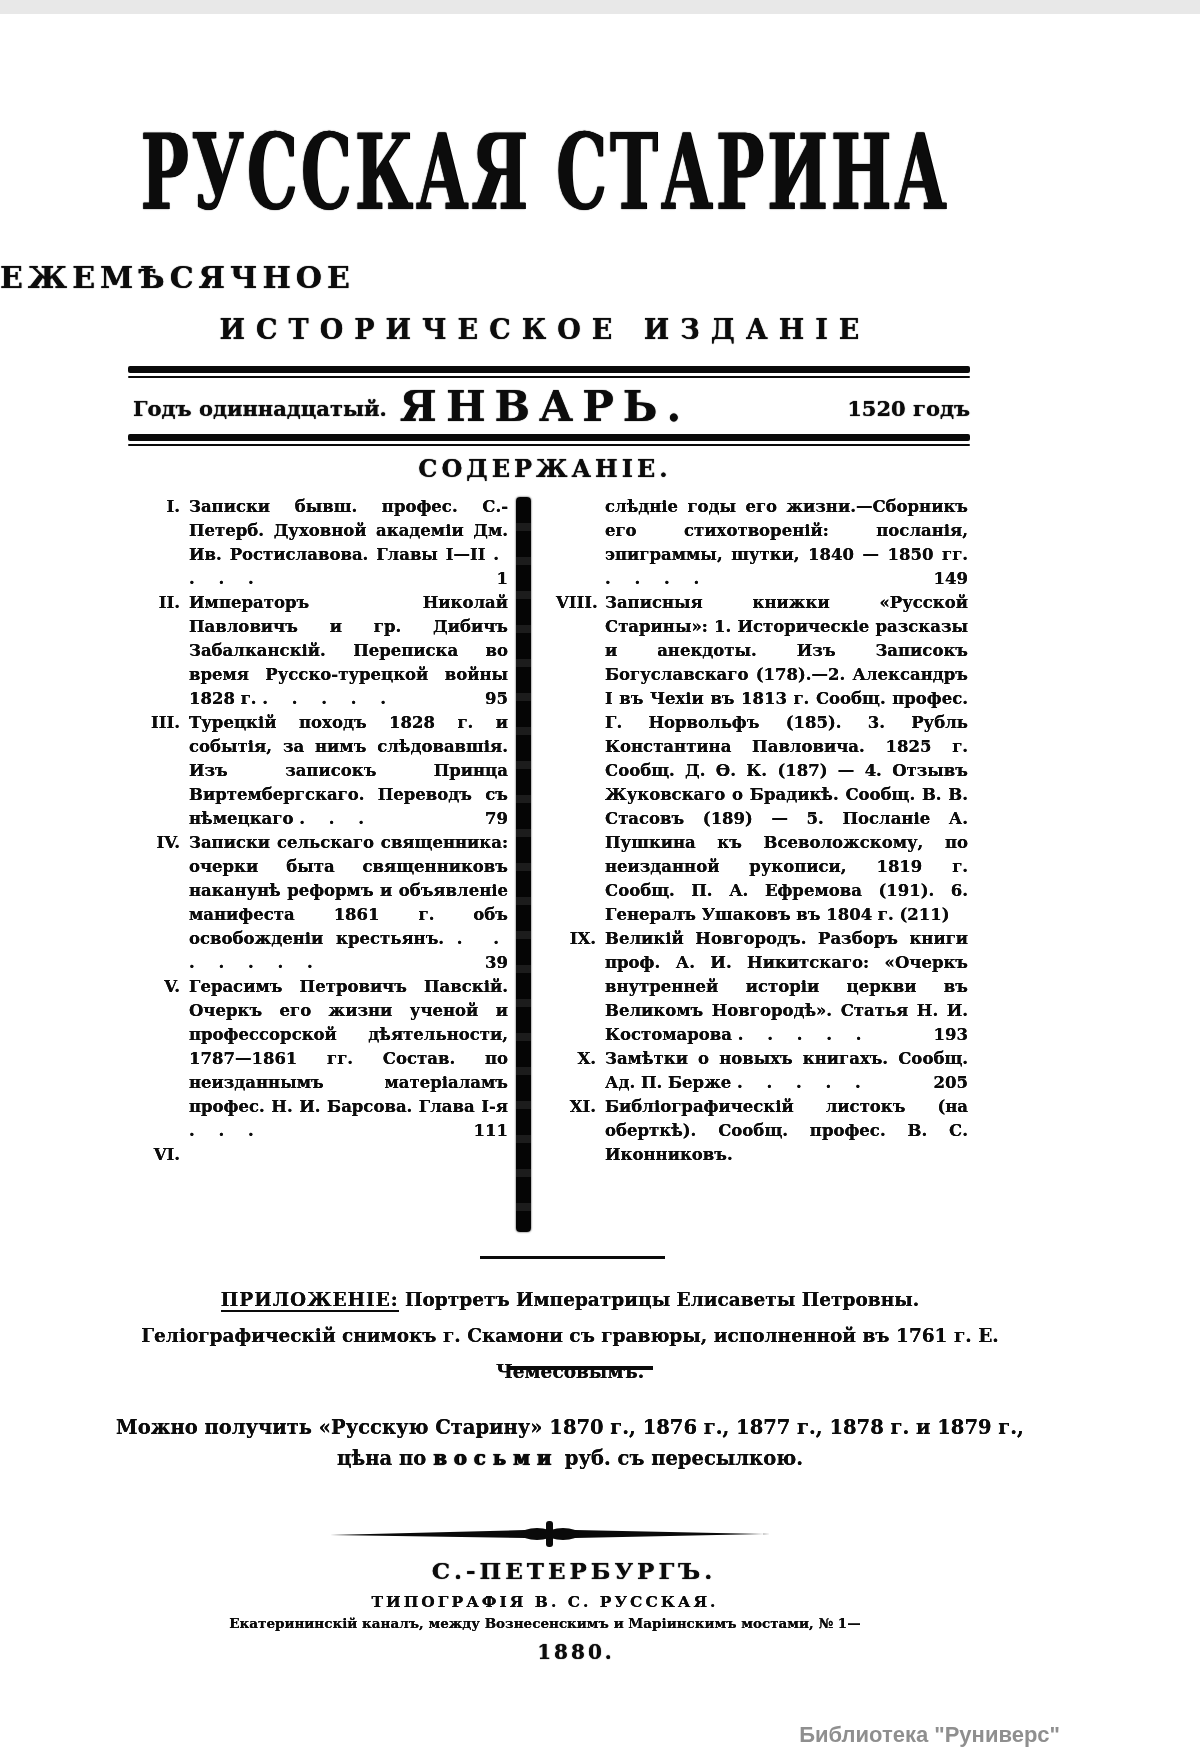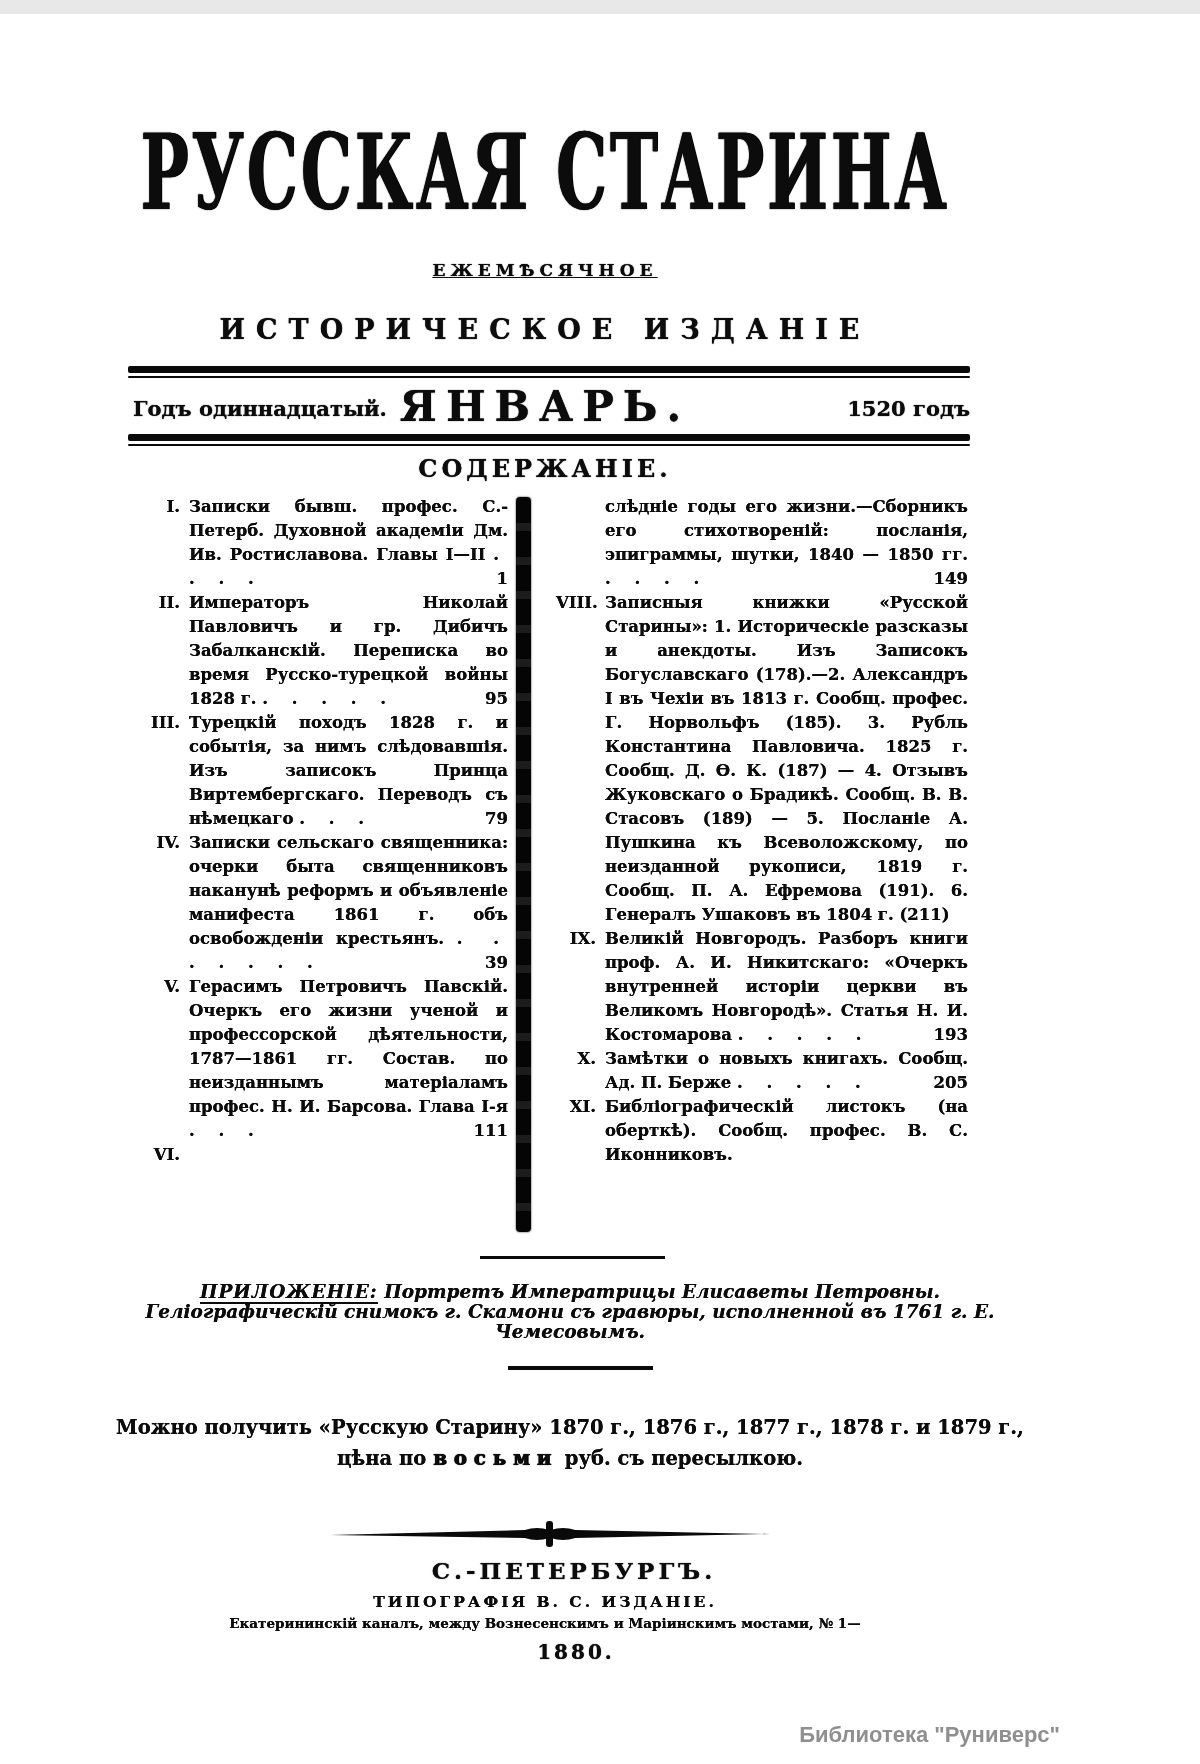--- a/index.html
+++ b/index.html
@@ -12,22 +12,22 @@
     font-family:"DejaVu Serif","Liberation Serif",serif;
     color:#0c0c0c;
   }
   
   .title-wrap{position:absolute;top:96px;left:0;width:1090px;height:150px;text-align:center;}
   .title{
     display:inline-block;font-weight:bold;font-size:70px;letter-spacing:3px;
     transform:scale(0.92,1.5);transform-origin:center top;white-space:nowrap;
     text-shadow:0 0 1px #000, 1px 0 0 #000;
   }
-  .subtitle1{position:absolute;top:246px;left:0;width:1090px;text-align:center;
-    font-weight:bold;font-size:17px;letter-spacing:5px;text-shadow:0 0 1px #000;text-decoration:underline;}
+  .subtitle1{position:absolute;top:246px;left:0;width:1090px;
+    font-weight:bold;font-size:30px;letter-spacing:5px;text-shadow:0 0 1px #000;}
   .subtitle2{position:absolute;top:300px;left:0;width:1090px;text-align:center;
     font-weight:bold;font-size:27px;letter-spacing:11px;text-shadow:0 0 1px #000;}
   
   .rule{position:absolute;left:128px;width:842px;}
   .rule .bar{height:7px;background:#0a0a0a;border-radius:2px;}
   .rule .thin{height:2px;background:#0a0a0a;margin-top:3px;border-radius:2px;}
   .rule1{top:352px;}
   .rule2{top:420px;}
   
   .issue-left{position:absolute;top:382px;left:133px;font-weight:bold;font-size:21px;text-shadow:0 0 1px #000;}
@@ -46,21 +46,21 @@
   .toc-num{width:40px;flex:0 0 40px;text-align:right;padding-right:9px;}
   .toc-body{flex:1;text-align:justify;}
   .toc-leader{letter-spacing:9px;}
   .pg{float:right;padding-left:6px;}
   .fold{position:absolute;top:483px;left:516px;width:15px;height:735px;
     background:repeating-linear-gradient(180deg,#050505 0 26px,#1c1c1c 26px 34px);
     border-radius:4px;box-shadow:0 0 2px #222;}
   .toc-end-rule{position:absolute;top:1242px;left:480px;width:185px;height:3px;background:#0a0a0a;}
   
   .appendix{position:absolute;top:1268px;left:130px;width:880px;text-align:center;
-    font-size:18.5px;font-weight:bold;line-height:20px;text-shadow:0 0 0.5px #000;font-style:italic;}
+    font-size:18.5px;font-weight:bold;line-height:36px;text-shadow:0 0 0.5px #000;}
   .appendix .label{letter-spacing:1px;border-bottom:2px solid #0a0a0a;}
   .mid-rule{position:absolute;top:1352px;left:508px;width:145px;height:4px;background:#0a0a0a;}
   
   .subscription{position:absolute;top:1398px;left:110px;width:920px;text-align:center;
     font-size:19.5px;font-weight:bold;line-height:31px;text-shadow:0 0 0.5px #000;}
   .subscription .em{letter-spacing:7px;text-shadow:0 0 1px #000,1px 0 0 #000;}
   
   .ornament{position:absolute;top:1505px;left:330px;width:440px;height:30px;}
   
   .imprint-city{position:absolute;top:1543px;left:0;width:1090px;text-align:center;
@@ -171,19 +171,19 @@
 
   <svg class="ornament" viewBox="0 0 440 30">
     <polygon points="0,16 195,11 195,19" fill="#0a0a0a"></polygon>
     <polygon points="440,15 245,11 245,19" fill="#0a0a0a"></polygon>
     <ellipse cx="207" cy="15" rx="16" ry="6" fill="#0a0a0a"></ellipse>
     <ellipse cx="233" cy="15" rx="16" ry="6" fill="#0a0a0a"></ellipse>
     <rect x="216" y="2" width="7" height="26" rx="3" fill="#0a0a0a"></rect>
   </svg>
 
   <div class="imprint-city">С.-ПЕТЕРБУРГЪ.</div>
-  <div class="imprint-printer">ТИПОГРАФІЯ В. С. ИЗДАНІЕ.</div>
+  <div class="imprint-printer">ТИПОГРАФІЯ В. С. РУССКАЯ.</div>
   <div class="imprint-address">Екатерининскій каналъ, между Вознесенскимъ и Маріинскимъ мостами, № 1—</div>
   <div class="imprint-year">1880.</div>
 
   <div class="watermark">Библиотека "Руниверс"</div>
 
 </div>
 
 </body></html>

